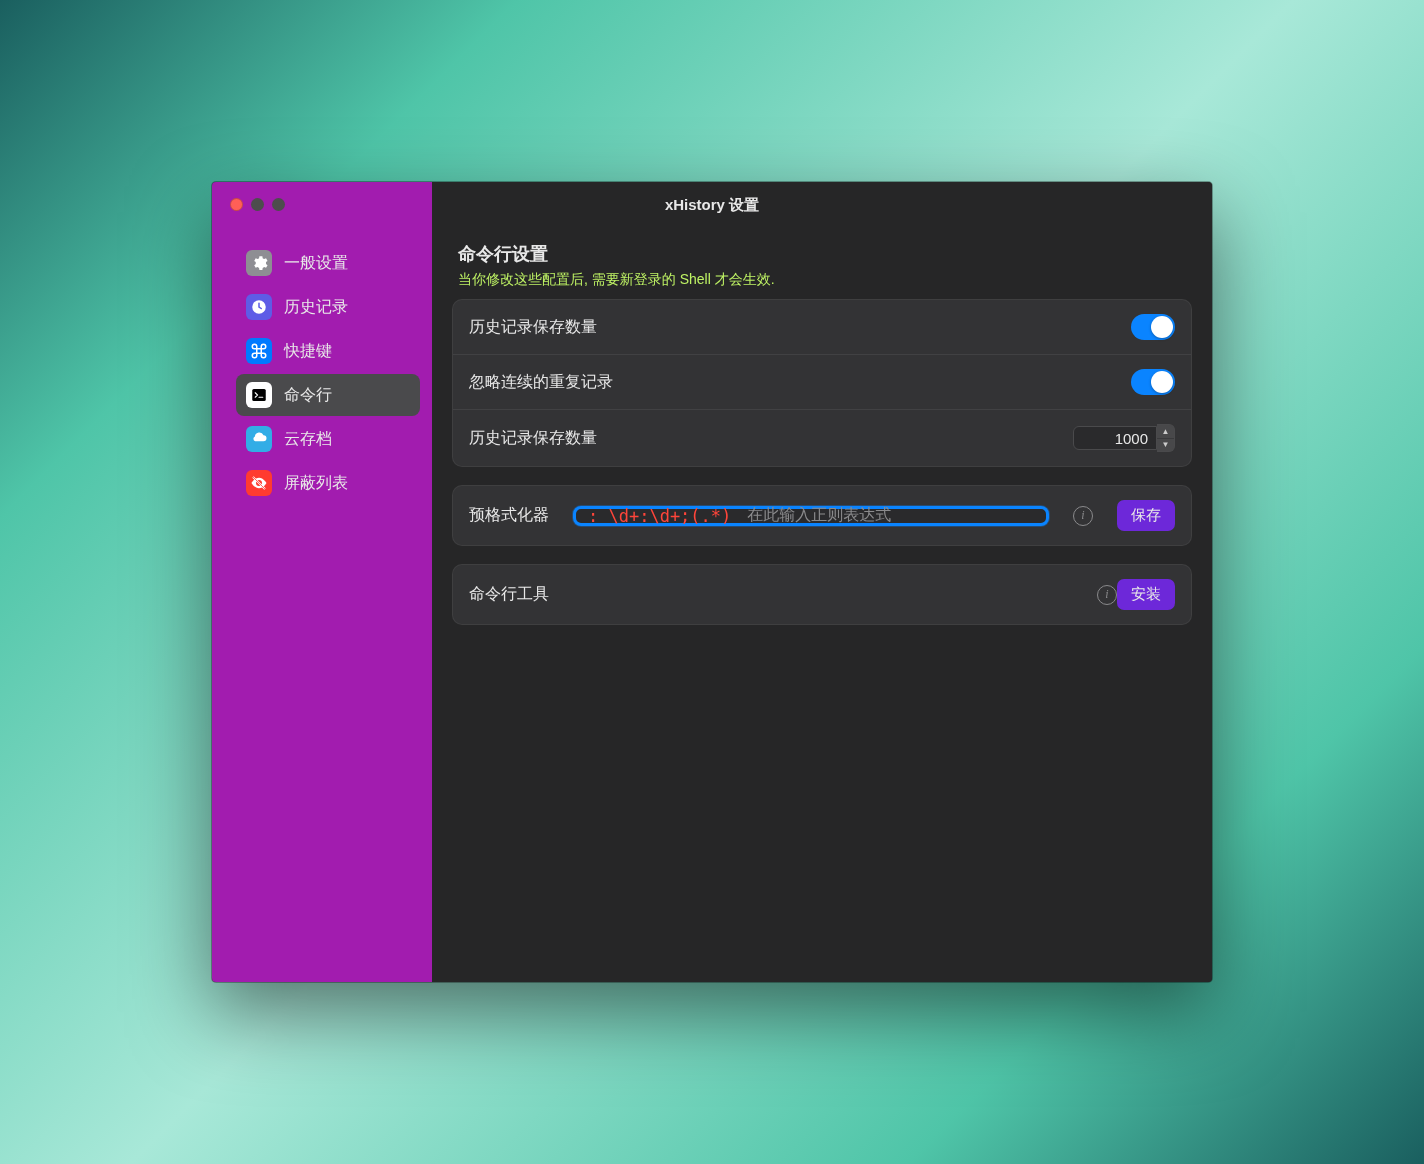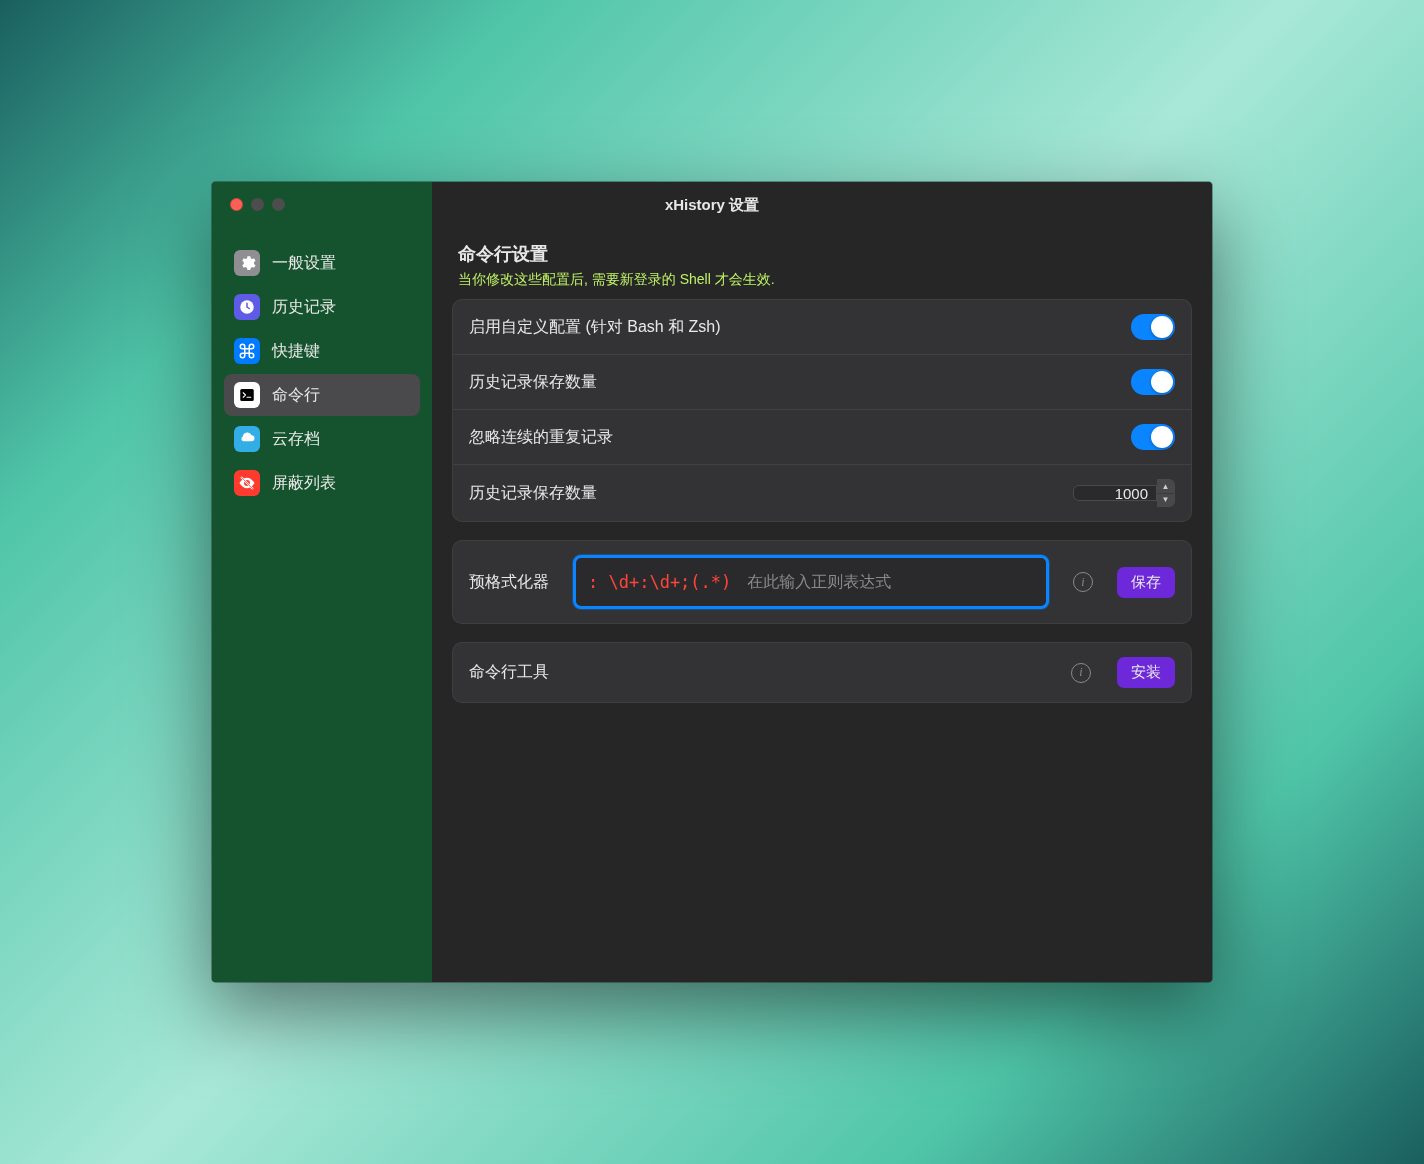--- a/index.html
+++ b/index.html
@@ -55,23 +55,23 @@
 .traffic-max { background: #4d4d4d; }
 
 .window-title {
   color: #e8e8e8;
   font-size: 15px;
   font-weight: 600;
 }
 
 .sidebar {
   width: 220px;
-  background: #14532d;
+  background: #a21caf;
   padding-top: 60px;
-  padding-left: 12px;
+  padding-left: 24px;
   padding-right: 12px;
 }
 
 .sidebar-item {
   display: flex;
   align-items: center;
   gap: 12px;
   padding: 8px 10px;
   border-radius: 8px;
   color: #e8e8e8;
@@ -163,21 +163,21 @@
   box-shadow: 0 1px 3px rgba(0,0,0,0.3);
 }
 
 .stepper-wrap {
   display: flex;
   align-items: center;
   gap: 0;
 }
 .stepper-input {
   width: 84px;
-  height: 16px;
+  height: 24px;
   background: #2a2a2c;
   border: 1px solid #4a4a4c;
   border-radius: 6px 0 0 6px;
   color: #e8e8e8;
   font-size: 15px;
   text-align: right;
   padding: 0 8px;
 }
 .stepper-buttons {
   display: flex;
@@ -201,21 +201,21 @@
 .stepper-btn:first-child { border-bottom: 1px solid #3a3a3c; }
 
 .regex-row {
   display: flex;
   align-items: center;
   gap: 24px;
   padding: 14px 16px;
 }
 .regex-input {
   flex: 1;
-  height: 54px;
+  height: 20px;
   background: #2a2a2c;
   border: 3px solid #0a84ff;
   border-radius: 8px;
   display: flex;
   align-items: center;
   padding: 0 12px;
   gap: 16px;
   box-shadow: 0 0 0 1px rgba(10,132,255,0.3);
 }
 .regex-value {
@@ -249,21 +249,21 @@
   border: none;
   border-radius: 7px;
   padding: 6px 14px;
   font-size: 15px;
   cursor: pointer;
 }
 
 .tool-row {
   display: flex;
   align-items: center;
-  gap: 26px;
+  gap: 0;
   padding: 14px 16px;
 }
 .tool-row .row-label { flex: 1; }
 </style>
 </head>
 <body>
 
 <div class="window">
 
   <div class="titlebar">
@@ -339,24 +339,20 @@
 
   <div class="content">
 
     <div class="section-header">
       <div class="section-title">命令行设置</div>
       <div class="section-subtitle">当你修改这些配置后, 需要新登录的 Shell 才会生效.</div>
     </div>
 
     <div class="panel">
 
-      <div class="row">
-        <div class="row-label">启用自定义配置 (针对 Bash 和 Zsh)</div>
-        <div class="toggle"></div>
-      </div>
 
       <div class="row">
         <div class="row-label">历史记录保存数量</div>
         <div class="toggle"></div>
       </div>
 
       <div class="row">
         <div class="row-label">忽略连续的重复记录</div>
         <div class="toggle"></div>
       </div>

